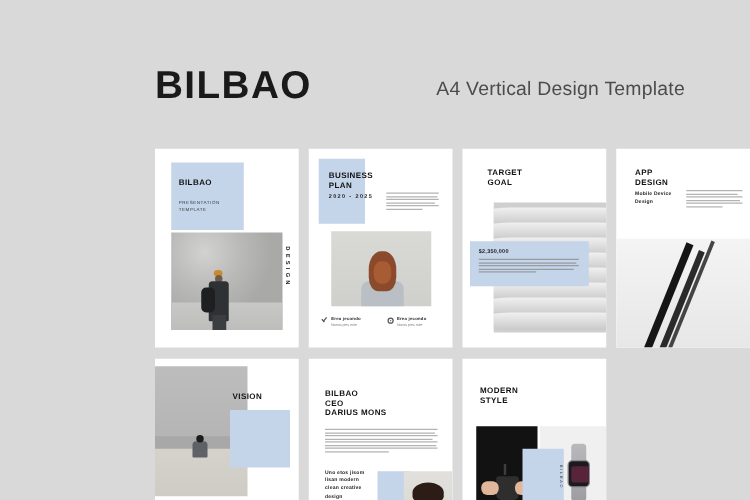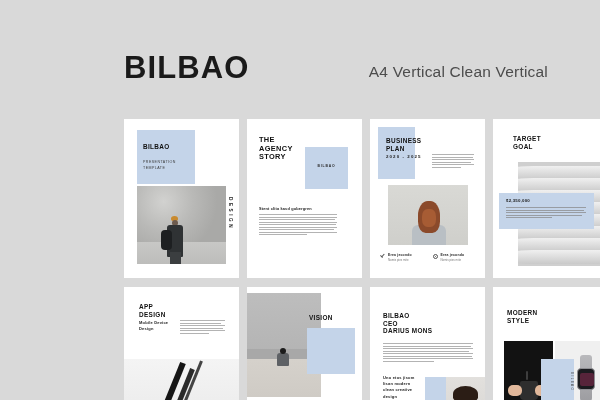--- a/index.html
+++ b/index.html
@@ -192,61 +192,41 @@
   .c8-scr { position: absolute; left: 2px; top: 4px; width: 14px; height: 13px;
     background: #57243a; border-radius: 2px; }
 </style>
 </head>
 <body>
 
 <div class="page">
 
   <div class="header">
     <div class="brand">BILBAO</div>
-    <div class="tagline">A4 Vertical Clean Vertical</div>
+    <div class="tagline">A4 Vertical Design Template</div>
   </div>
 
   <div class="grid">
 
     <div class="card">
       <div class="c1-blue blue"></div>
       <div class="c1-ttl ttl ttl-md">BILBAO</div>
       <div class="c1-sub sub" style="white-space:pre-line">PRESENTATION
 TEMPLATE</div>
       <div class="c1-photo">
         <div class="c1-floor"></div>
         <div class="c1-hat"></div>
         <div class="c1-face"></div>
         <div class="c1-body"></div>
         <div class="c1-bag"></div>
         <div class="c1-leg"></div>
       </div>
       <div class="c1-vert">DESIGN</div>
     </div>
 
-    <div class="card">
-      <div class="c2-ttl ttl ttl-lg" style="white-space:pre-line">THE
-AGENCY
-STORY</div>
-      <div class="c2-blue blue">
-        <span>BILBAO</span>
-      </div>
-      <div class="c2-lead lead">Stent clita kasd gubergren</div>
-      <div class="c2-para para">
-        <i style="width:100%"></i>
-          <i style="width:100%"></i>
-          <i style="width:97%"></i>
-        <i style="width:100%"></i>
-          <i style="width:99%"></i>
-          <i style="width:100%"></i>
-        <i style="width:96%"></i>
-          <i style="width:100%"></i>
-          <i style="width:62%"></i>
-      </div>
-    </div>
 
     <div class="card">
       <div class="c3-blue blue"></div>
       <div class="c3-ttl ttl ttl-md" style="white-space:pre-line">BUSINESS
 PLAN</div>
       <div class="c3-date">2020 - 2025</div>
       <div class="c3-para para">
         <i style="width:100%"></i>
           <i style="width:97%"></i>
           <i style="width:100%"></i>

